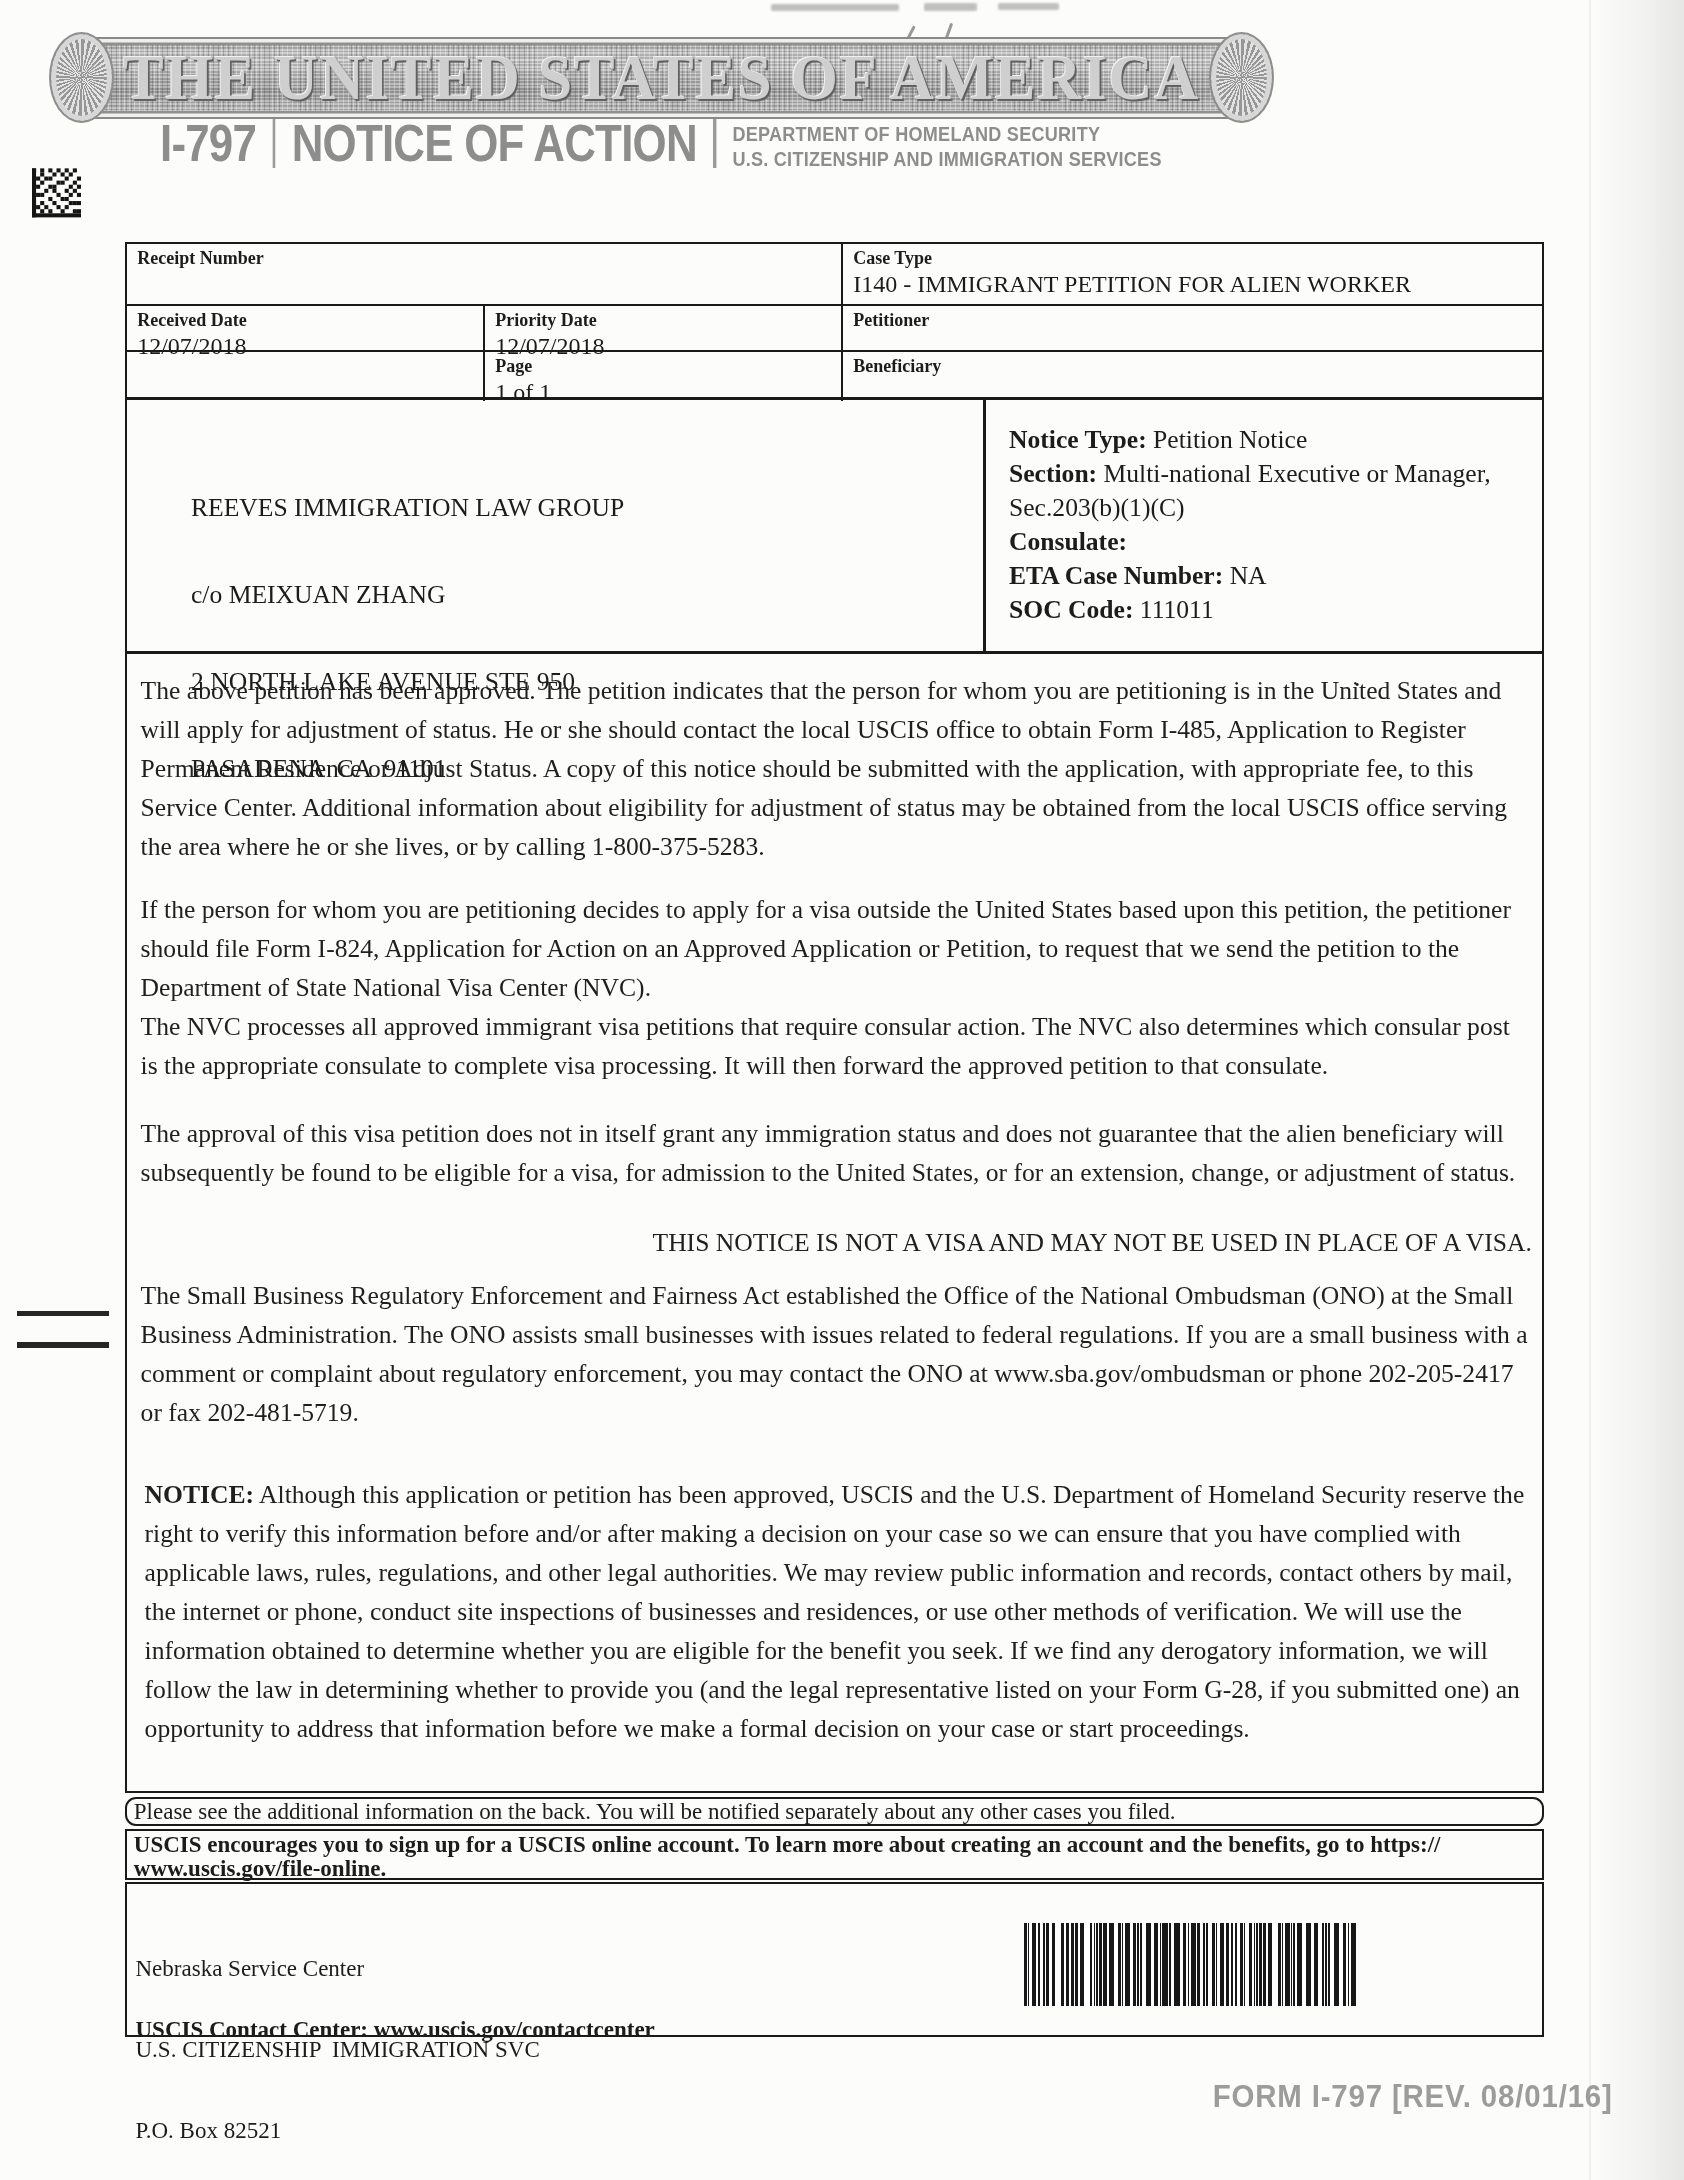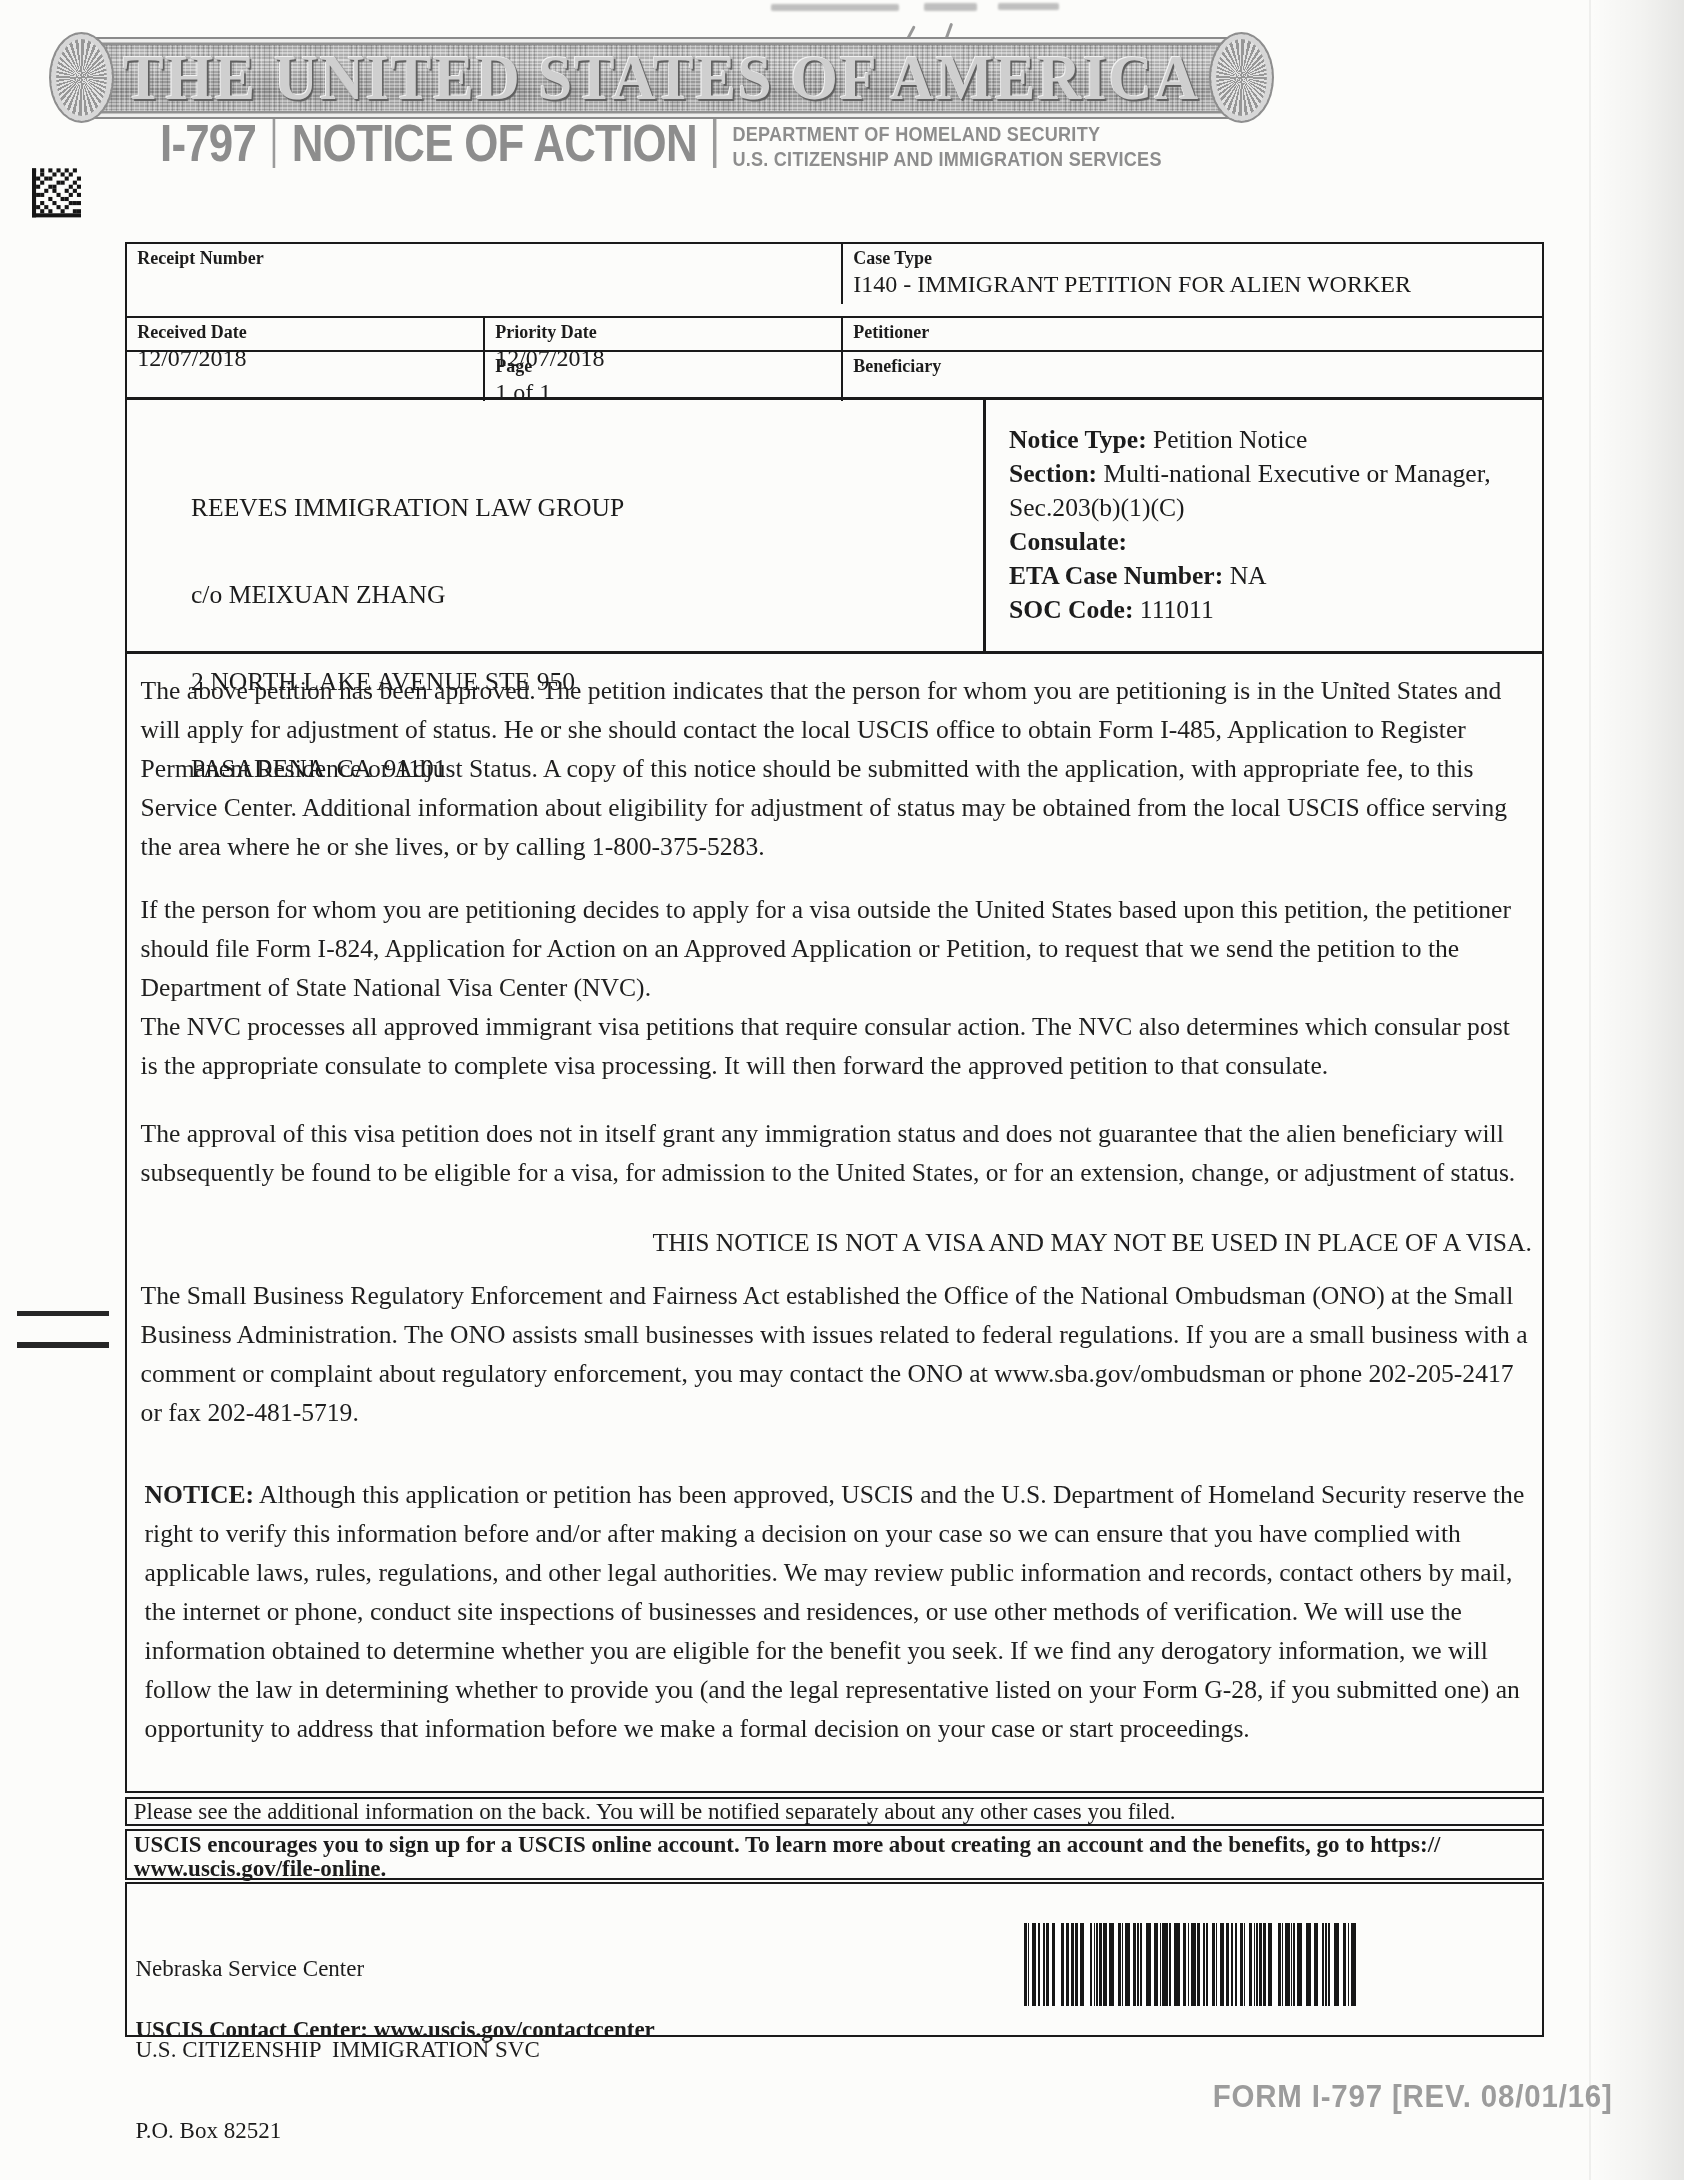--- a/index.html
+++ b/index.html
@@ -66,21 +66,21 @@
   .addressee{position:absolute;left:64px;top:36px;font-size:25.6px;line-height:29px;white-space:pre-wrap;}
   .notice-list{position:absolute;left:882px;top:24px;width:521px;font-size:25.6px;line-height:34px;}
   .notice-list b{font-weight:bold;}
   
   .body-box{left:125px;top:652px;width:1419px;height:1141px;}
   .body-inner{position:absolute;left:13.6px;right:10.2px;top:17px;font-size:25.6px;line-height:39px;color:#1f1f1f;}
   .p1{margin:0 0 24px 0;} .p2{margin:0;} .p3{margin:0 0 29px 0;} .p4{margin:0 0 31px 0;}
   .pcenter{margin:0 0 14px 0;text-align:right;font-weight:normal;}
   .p5{margin:0 0 43px 0;} .pnotice{margin:4px;}
   
-  .rowA{left:125px;top:1797px;width:1419px;height:29px;font-size:23px;line-height:24px;padding:0.9px 0 0 6.8px;}
+  .rowA{left:125px;top:1797px;width:1419px;height:29px;font-size:23px;line-height:24px;padding:0.9px 0 0 6.8px;border-radius:11px;}
   .rowB{left:125px;top:1829px;width:1419px;height:51px;font-weight:bold;font-size:23px;line-height:24px;padding:1.7px 0 0 6.8px;}
   .fbox{left:125px;top:1882px;width:1419px;height:155px;}
   .svc{position:absolute;left:8.5px;top:17px;font-size:23px;line-height:27px;white-space:pre-wrap;}
   .contact{position:absolute;left:8.5px;top:133px;font-size:23px;font-weight:bold;}
   .barcode{
     position:absolute;left:897px;top:39px;width:332px;height:83px;background:#fff;
     background-image:
       repeating-linear-gradient(90deg,#171717 0 2.6px,transparent 2.6px 4.3px,#171717 4.3px 5.1px,transparent 5.1px 9.4px),
       repeating-linear-gradient(90deg,#171717 0 1.7px,transparent 1.7px 7.7px,#171717 7.7px 10.2px,transparent 10.2px 14.5px);
   }
@@ -188,21 +188,21 @@
     <div class="row r1" style="top:0;height:60px;">
       <div class="cell" style="left:0;width:714px;">
         <div class="lbl">Receipt Number</div>
         <div class="val"></div>
       </div>
       <div class="cell bl" style="left:714px;width:705px;">
         <div class="lbl">Case Type</div>
         <div class="val">I140 - IMMIGRANT PETITION FOR ALIEN WORKER</div>
       </div>
     </div>
-    <div class="row r2" style="top:72px;height:47px;">
+    <div class="row r2" style="top:60px;height:47px;">
       <div class="cell" style="left:0;width:356px;">
         <div class="lbl">Received Date</div>
         <div class="val">12/07/2018</div>
       </div>
       <div class="cell bl" style="left:356px;width:358px;">
         <div class="lbl">Priority Date</div>
         <div class="val">12/07/2018</div>
       </div>
       <div class="cell bl" style="left:714px;width:705px;">
         <div class="lbl">Petitioner</div>

